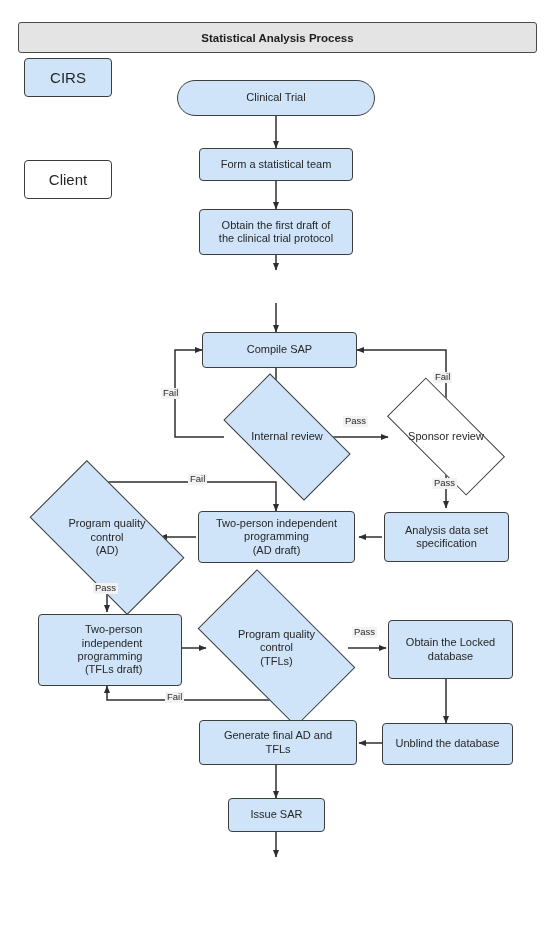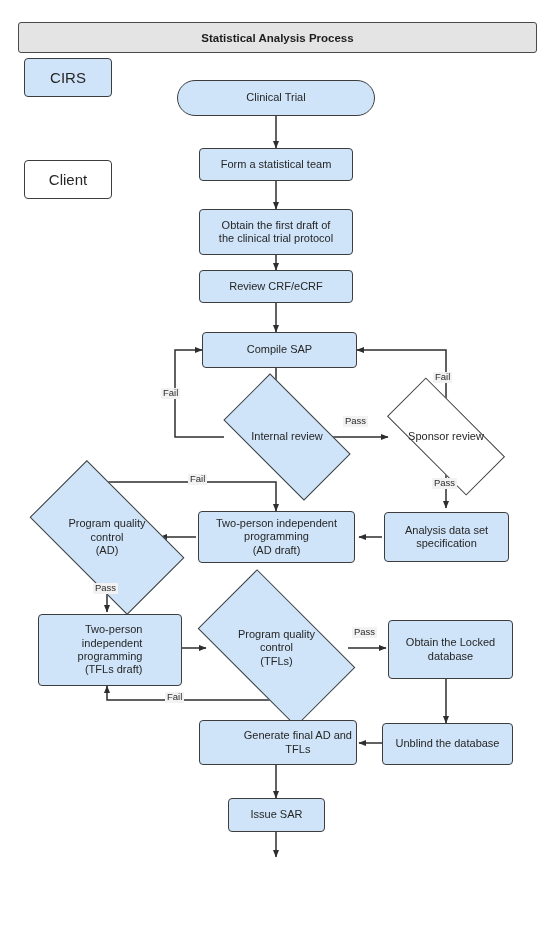--- a/index.html
+++ b/index.html
@@ -175,23 +175,20 @@
 
   <div class="node rect" style="left:199px;top:148px;width:154px;height:33px;">
     <span class="lbl">Form a statistical team</span>
   </div>
 
   <div class="node rect" style="left:199px;top:209px;width:154px;height:46px;">
     <span class="lbl">Obtain the first draft of
 the clinical trial protocol</span>
   </div>
 
-  <div class="node rect" style="left:199px;top:270px;width:154px;height:33px;">
-    <span class="lbl">Review CRF/eCRF</span>
-  </div>
 
   <div class="node rect" style="left:202px;top:332px;width:155px;height:36px;">
     <span class="lbl">Compile SAP</span>
   </div>
 
   <div class="node diamond" style="left:230px;top:404px;width:114px;height:66px;">
     <span class="dshape"></span>
     <span class="lbl">Internal review</span>
   </div>
 
@@ -234,21 +231,21 @@
 
   <div class="node rect" style="left:388px;top:620px;width:125px;height:59px;">
     <span class="lbl">Obtain the Locked
 database</span>
   </div>
 
   <div class="node rect" style="left:382px;top:723px;width:131px;height:42px;">
     <span class="lbl">Unblind the database</span>
   </div>
 
-  <div class="node rect" style="left:199px;top:720px;width:158px;height:45px;justify-content:flex-end;">
+  <div class="node rect" style="left:199px;top:720px;width:158px;height:45px;">
     <span class="lbl">Generate final AD and
 TFLs</span>
   </div>
 
   <div class="node rect" style="left:228px;top:798px;width:97px;height:34px;">
     <span class="lbl">Issue SAR</span>
   </div>
 
 
 </div>

